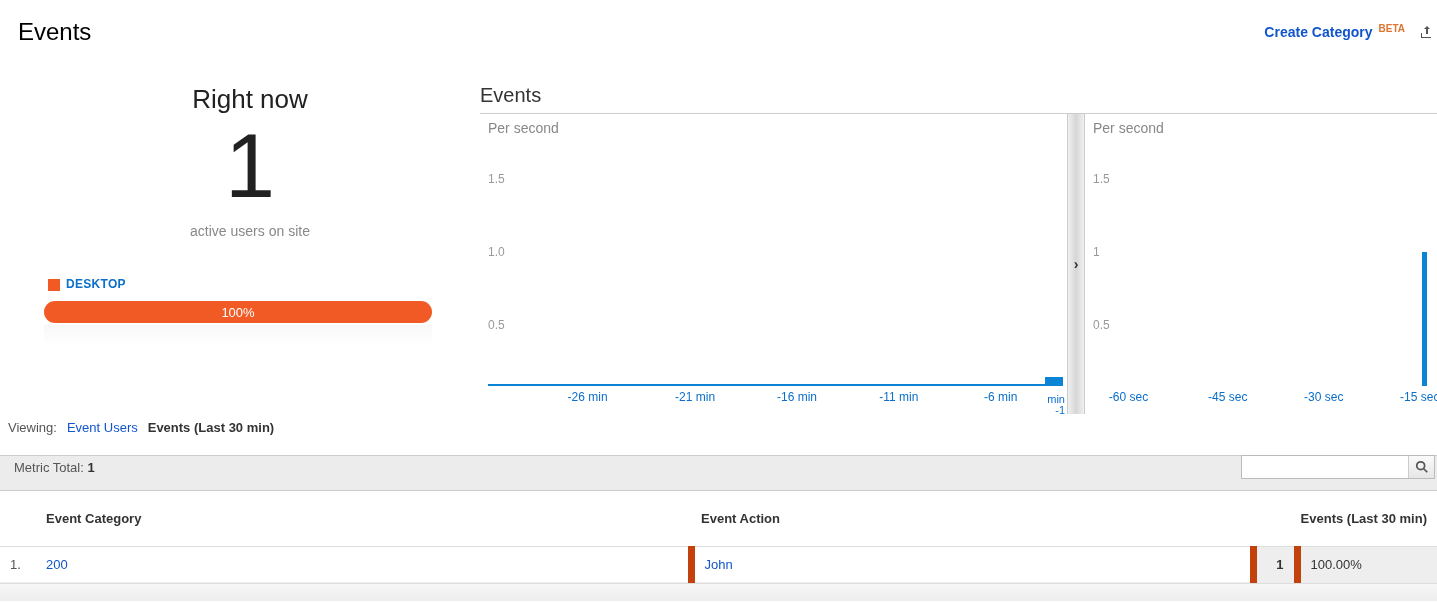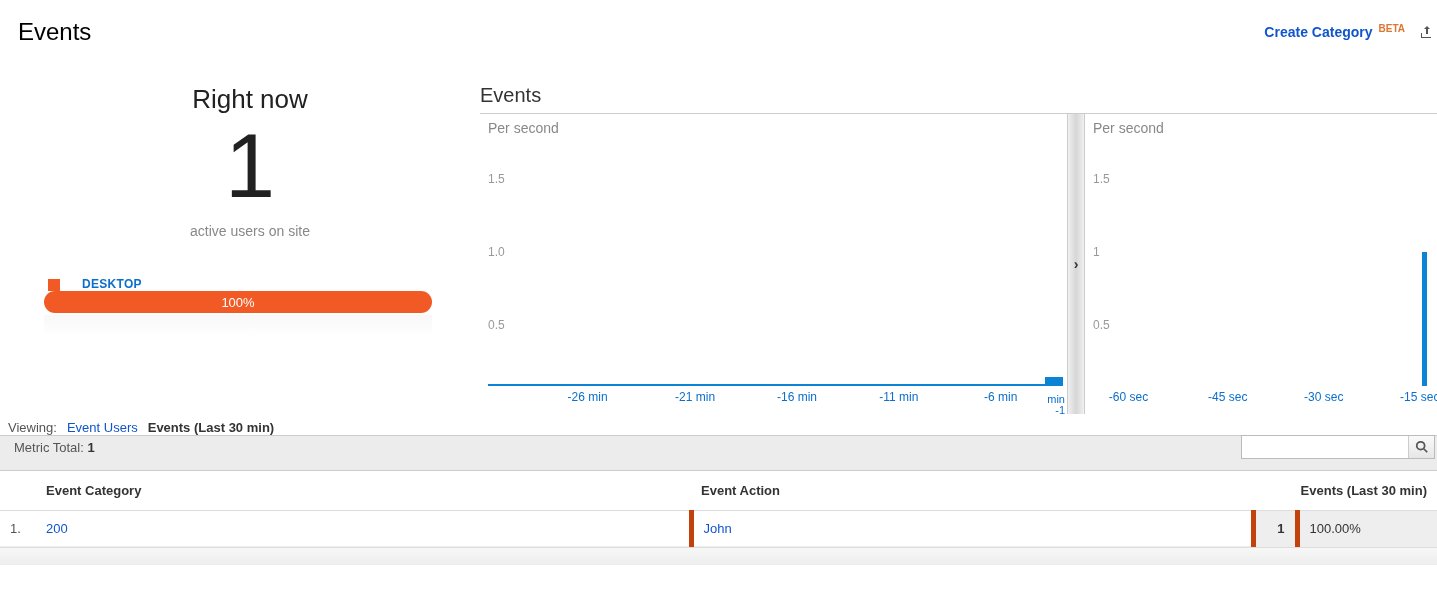--- a/index.html
+++ b/index.html
@@ -78,22 +78,23 @@
     margin-bottom: 12px;
   }
   .rn-sub {
     font-size: 14px;
     color: #888;
     margin-bottom: 38px;
   }
   .device-row {
     display: flex;
     align-items: flex-end;
-    gap: 22px;
+    gap: 6px;
     margin-left: 8px;
+    margin-bottom: 10px;
   }
   .device-swatch {
     width: 12px;
     height: 12px;
     background: #f15a24;
   }
   .device-label {
     color: #0b6fcb;
     font-size: 12px;
     font-weight: 700;
@@ -227,21 +228,21 @@
     position: absolute;
     bottom: 0;
     width: 5px;
     background: #0b84d6;
   }
   
   .viewing {
     display: flex;
     align-items: center;
     gap: 10px;
-    padding: 6px 0 0 8px;
+    padding: 6px 0 20px 8px;
     font-size: 13px;
     color: #555;
   }
   .viewing .link { color: #1155cc; cursor: pointer; }
   .viewing .active { color: #333; font-weight: 700; }
   
   .metric-bar {
     background: #ececec;
     border: 1px solid #ccc;
     border-left: none;
@@ -281,29 +282,29 @@
   
   table.data {
     width: 100%;
     border-collapse: collapse;
     font-size: 13px;
   }
   table.data th {
     text-align: left;
     font-weight: 700;
     color: #333;
-    padding: 12px 10px;
+    padding: 20px 10px;
     border-bottom: 1px solid #ddd;
     background: #fff;
   }
   table.data th.right { text-align: right; }
   table.data td {
     padding: 10px 10px;
     border-bottom: 1px solid #eee;
-    border-right: 5px solid #c2410c;
+    border-right: 7px solid #c2410c;
     color: #333;
     background: #fff;
   }
   table.data td:last-child { border-right: none; }
   table.data td.idx { width: 36px; text-align: left; color: #555; border-right: none; }
   table.data td.link { color: #1155cc; }
   table.data td.count {
     width: 44px;
     text-align: right;
     font-weight: 700;

